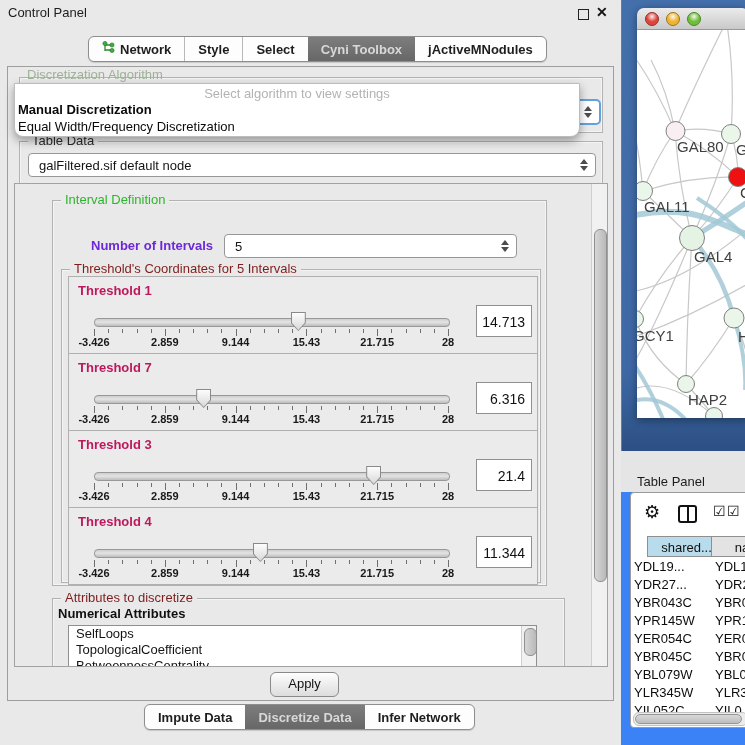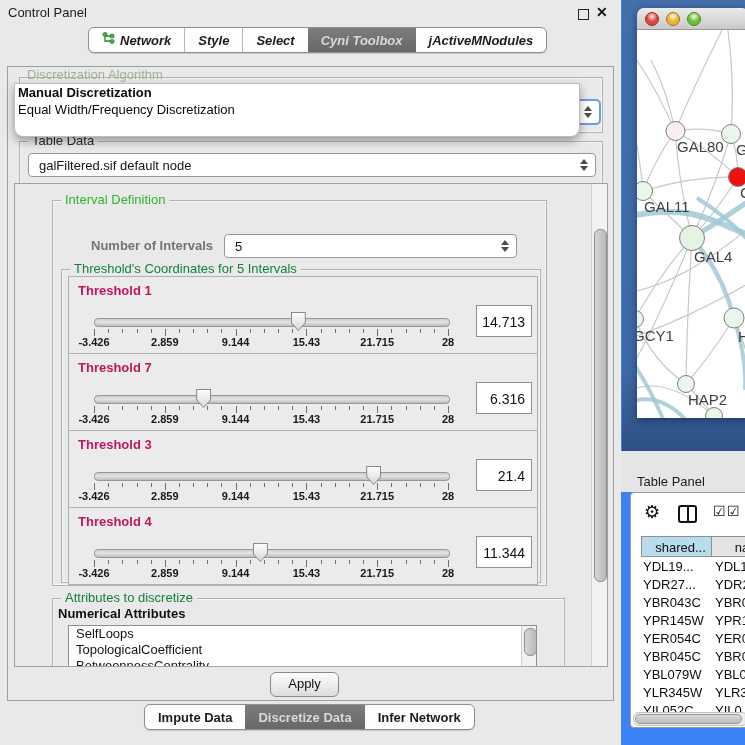--- a/index.html
+++ b/index.html
@@ -11,27 +11,27 @@
   #cp-title{left:8px;top:5px;font-size:13px;color:#1c1c1c;}
   #cp-float{left:578px;top:9px;width:9px;height:9px;border:1.5px solid #222;background:#e9e9e9;}
   #cp-close{left:596px;top:4px;font-size:14px;font-weight:bold;color:#111;}
   .tabbar{display:inline-flex;border:1px solid #8e8e8e;border-radius:6px;overflow:hidden;
           background:#fdfdfd;height:24px;box-shadow:0 1px 1px rgba(0,0,0,.15);}
   .tab{display:flex;align-items:center;gap:5px;padding:0 13px;font-size:13px;font-weight:bold;
        color:#1d1d1d;border-left:1px solid #b9b9b9;cursor:default;white-space:nowrap;}
   .tab:first-child{border-left:none;}
   .tab.sel{background:linear-gradient(#7d7d7d,#676767);color:#d9d9d9;border-left:none;}
   .tab.sel + .tab{border-left:none;}
-  #top-tabs{left:88px;top:27px;font-style:italic;}
+  #top-tabs{left:88px;top:36px;}
   #bottom-tabs{left:144px;top:704px;}
   #outer-panel{left:7px;top:66px;width:605px;height:633px;border:1px solid #9e9e9e;background:#e9e9e9;}
   .grp{position:absolute;border:1px solid #b2b2b2;box-shadow:inset 0 0 0 1px #f4f4f4;}
   .grp-title{position:absolute;top:-8px;left:8px;background:#e9e9e9;padding:0 4px;font-size:13px;line-height:14px;}
   .t-green{color:#2db52d;}
-  .t-blue{color:#15803d;}
+  .t-blue{color:#7f1d1d;}
   .t-faded{color:#9fb197;}
   .t-dark{color:#2b2b2b;}
   .combo{position:absolute;background:#fff;border:1px solid #979797;border-radius:4px;
          font-size:13px;color:#141414;display:flex;align-items:center;padding:0 24px 0 10px;}
   .spin{position:absolute;right:7px;top:50%;transform:translateY(-50%);display:flex;flex-direction:column;gap:2px;}
   .spin i{display:block;width:0;height:0;border-left:4px solid transparent;border-right:4px solid transparent;}
   .spin .up{border-bottom:5px solid #4c4c4c;}
   .spin .dn{border-top:5px solid #4c4c4c;}
   #focus-combo{left:493px;top:32px;width:96px;height:22px;border:2px solid #63a1dc;border-radius:5px;background:#fff;z-index:2;}
   #algo-popup{left:6px;top:16px;width:564px;height:52px;background:#fff;border:1px solid #bcbcbc;
@@ -72,21 +72,21 @@
   #tp-strip{left:0;top:451px;width:124px;height:41px;background:#e5e5e5;}
   #tp-title{left:16px;top:11px;font-size:13px;color:#1c1c1c;margin-top:12px;}
   #tpanel{left:9px;top:492px;width:118px;height:234px;background:#fff;border:1px solid #9a9a9a;border-radius:4px 0 0 4px;}
   .gear{font-size:18px;color:#111;line-height:18px;}
   .split-icon{width:15px;height:14px;border:2px solid #111;border-radius:3px;position:relative;}
   .split-icon i{position:absolute;left:50%;top:0;bottom:0;width:2px;background:#111;transform:translateX(-50%);}
   .chk{font-size:14px;color:#111;line-height:14px;}
   .hdr-cell{position:absolute;top:43px;height:21px;border:1px solid #8f8f8f;font-size:13px;color:#111;
             text-align:center;line-height:21px;box-sizing:border-box;overflow:hidden;}
   .trow{position:absolute;left:0;width:160px;height:18px;font-size:13px;color:#0d0d0d;display:flex;}
-  .trow .c1{width:78px;padding-left:12px;box-sizing:border-box;overflow:hidden;white-space:nowrap;}
+  .trow .c1{width:78px;padding-left:3px;box-sizing:border-box;overflow:hidden;white-space:nowrap;}
   .trow .c2{padding-left:6px;overflow:hidden;white-space:nowrap;}
   #hscroll{position:absolute;left:2px;top:219px;width:113px;height:12px;background:#ececec;border:1px solid #c2c2c2;border-radius:6px;}
   #hscroll i{position:absolute;left:1px;top:1px;width:105px;height:8px;background:linear-gradient(#d9d9d9,#bdbdbd);
              border:1px solid #979797;border-radius:5px;}
 </style>
 </head>
 <body>
 
 <div id="control-panel" class="abs">
   <div id="cp-title" class="abs">Control Panel</div>
@@ -123,41 +123,42 @@
     <div class="grp" style="left:11px;top:10px;width:582px;height:54px;z-index:0;"></div>
 
     <div id="focus-combo" class="abs">
       <span class="spin">
           <i class="up"></i>
           <i class="dn"></i>
         </span>
     </div>
 
     <div id="algo-popup" class="abs">
+      <div class="ph">Select algorithm to view settings</div>
       <div class="opt b">Manual Discretization</div>
       <div class="opt">Equal Width/Frequency Discretization</div>
     </div>
 
     <div class="grp" style="left:11px;top:74px;width:582px;height:42px;">
       <span class="grp-title t-dark">Table Data</span>
       <div class="combo" style="left:8px;top:11px;width:532px;height:22px;">
         <span>galFiltered.sif default node</span>
         <span class="spin">
             <i class="up"></i>
             <i class="dn"></i>
           </span>
       </div>
     </div>
 
     <div id="big-panel" class="abs">
 
       <div class="grp" style="left:37px;top:16px;width:493px;height:384px;">
         <span class="grp-title t-green">Interval Definition</span>
 
-        <div class="abs" style="left:38px;top:37px;font-size:13px;font-weight:bold;color:#737373;">Number of Intervals</div>
+        <div class="abs" style="left:38px;top:37px;font-size:13px;font-weight:bold;color:#6d28d9;">Number of Intervals</div>
         <div class="combo" style="left:171px;top:33px;width:257px;height:22px;">
           <span>5</span>
           <span class="spin">
               <i class="up"></i>
               <i class="dn"></i>
             </span>
         </div>
 
         <div class="grp" style="left:8px;top:68px;width:478px;height:312px;">
           <span class="grp-title t-blue">Threshold's Coordinates for 5 Intervals</span>
@@ -426,21 +427,21 @@
   </div>
 
   <div id="tpanel" class="abs">
     <div class="abs gear" style="left:13px;top:10px;">⚙</div>
     <div class="abs split-icon" style="left:47px;top:12px;">
         <i></i>
       </div>
     <div class="abs chk" style="left:82px;top:11px;">☑</div>
     <div class="abs chk" style="left:96px;top:11px;">☑</div>
     <div id="thead">
-        <div class="hdr-cell" style="left: 10px; width: 79px; background: rgb(185, 220, 236);">shared...</div>
+        <div class="hdr-cell" style="left: 16px; width: 79px; background: rgb(185, 220, 236);">shared...</div>
         <div class="hdr-cell" style="left: 80px; width: 62px; background: rgb(227, 227, 227);">na</div>
       </div>
     <div id="tbody" class="abs" style="left:0;top:0;width:118px;height:219px;overflow:hidden;">
         <div class="trow" style="top: 66px;">
           <div class="c1">YDL19...</div>
           <div class="c2">YDL1</div>
         </div>
         <div class="trow" style="top: 84px;">
           <div class="c1">YDR27...</div>
           <div class="c2">YDR2</div>

